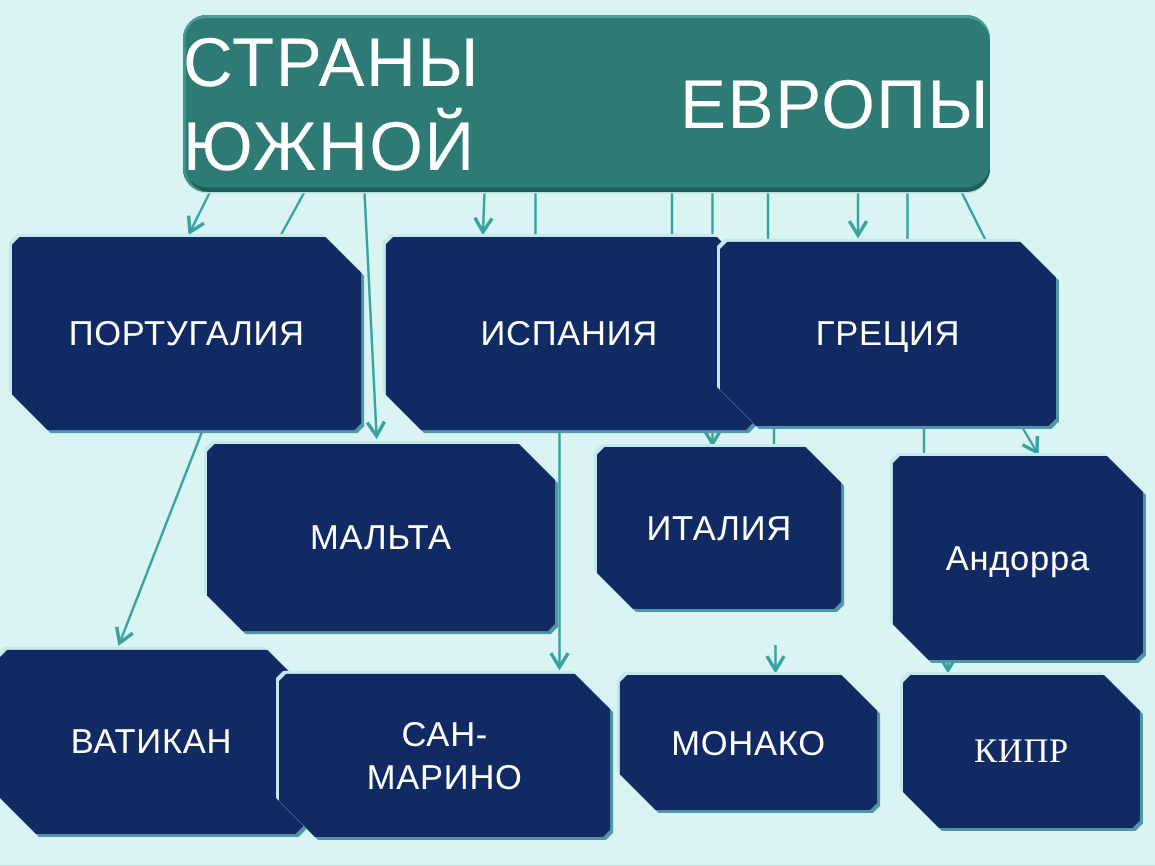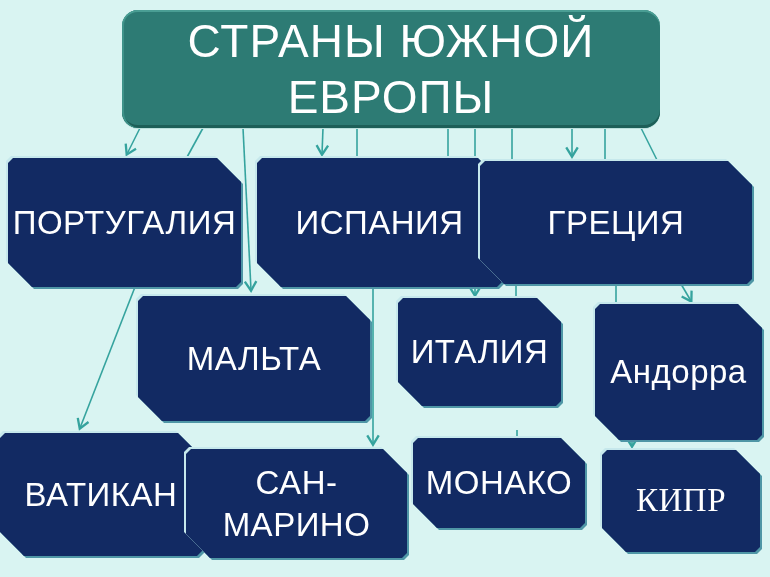--- a/index.html
+++ b/index.html
@@ -22,28 +22,28 @@
   
   .title-box {
     position: absolute;
     left: 122px; top: 10px;
     width: 538px; height: 118px;
     background: #2d7b74;
     border-radius: 16px;
     box-shadow: inset 0 2px 0 #4a9e94, inset 2px 0 0 #3f938a,
                 inset 0 -3px 0 #1d5f58, 0 1px 0 #b9dfdb;
     display: flex;
-    flex-direction: column;
+    flex-direction: row;
     align-items: center;
     justify-content: center;
     z-index: 1;
     color: #ffffff;
     font-size: 46px;
     line-height: 1.22;
-    text-align: right;
+    text-align: left;
     letter-spacing: 1px;
   }
   
   .node {
     position: absolute;
     z-index: 1;
     filter: drop-shadow(-2px -2px 0 #c6e8ec) drop-shadow(2.5px 2.5px 0 #4f96a6);
   }
   .node .shape {
     position: absolute;
@@ -57,34 +57,34 @@
     );
   }
   .node .label {
     position: absolute;
     inset: 0;
     display: flex;
     flex-direction: column;
     align-items: center;
     justify-content: center;
     color: #ffffff;
-    font-size: 33px;
+    font-size: 23px;
     letter-spacing: 0.5px;
     text-align: center;
     line-height: 1.25;
   }
   #node-portugal   { left: 8px;   top: 158px; width: 233px; height: 129px; }
   #node-spain      { left: 257px; top: 158px; width: 205px; height: 129px; padding-left: 40px; }
-  #node-greece     { left: 480px; top: 161px; width: 272px; height: 123px; text-decoration: underline; }
+  #node-greece     { left: 480px; top: 161px; width: 224px; height: 123px; text-decoration: underline; }
   #node-malta      { left: 138px; top: 296px; width: 232px; height: 125px; }
   #node-italy      { left: 398px; top: 298px; width: 163px; height: 108px; }
   #node-andorra    { left: 595px; top: 304px; width: 167px; height: 136px; }
   #node-vatican    { left: 0px;   top: 433px; width: 202px; height: 123px; }
   #node-sanmarino  { left: 186px; top: 449px; width: 221px; height: 109px; }
-  #node-monaco     { left: 413px; top: 438px; width: 172px; height: 90px; border-radius: 25px; }
+  #node-monaco     { left: 413px; top: 450px; width: 172px; height: 90px; border-radius: 25px; }
   #node-cyprus     { left: 602px; top: 450px; width: 158px; height: 102px; font-family: Liberation Serif, serif; }
 </style>
 </head>
 <body>
 
 <div id="slide">
 
   <svg id="connectors" viewBox="0 0 770 577" width="770" height="577">
     <defs>
       <marker id="arrow" viewBox="0 0 10 10" refX="7.5" refY="5" markerWidth="9" markerHeight="9" orient="auto-start-reverse">

